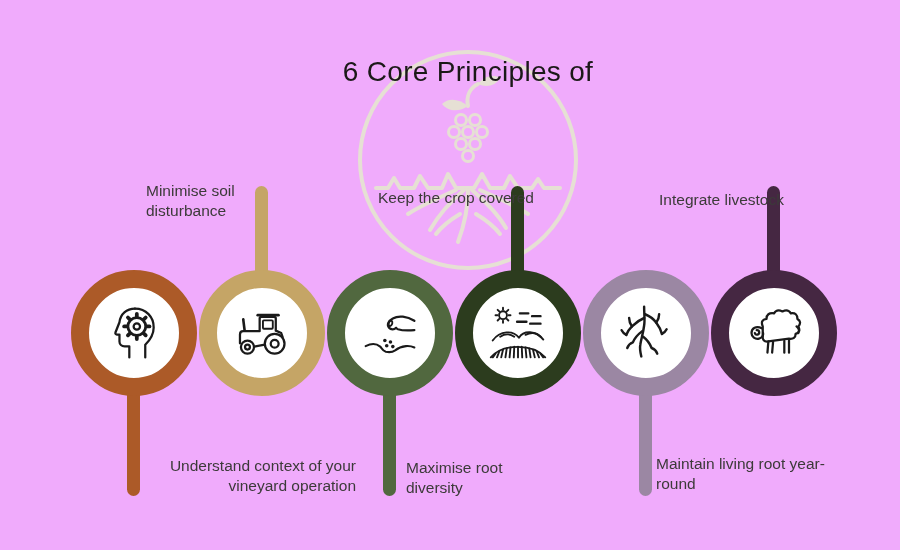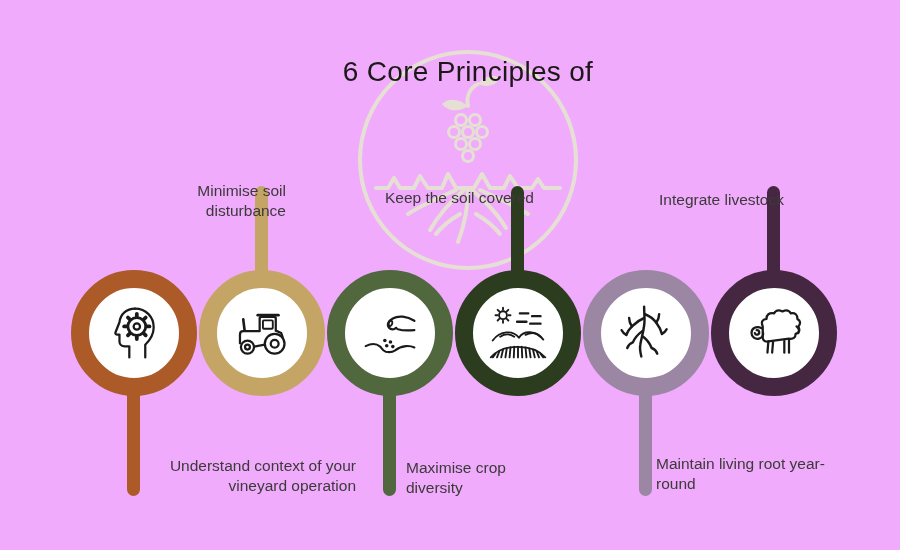--- a/index.html
+++ b/index.html
@@ -33,21 +33,21 @@
   }
   .ring.r1{left:71px;} .ring.r2{left:199px;} .ring.r3{left:327px;}
   .ring.r4{left:455px;} .ring.r5{left:583px;} .ring.r6{left:711px;}
   .ring svg{display:block;}
   
   .label{
     position:absolute;font-size:15.5px;line-height:1.32;color:#3c3a39;z-index:3;
     font-weight:400;
   }
   .lab1{left:156px;top:456px;width:200px;text-align:right;}
-  .lab2{right:650px;top:181px;width:140px;text-align:right;}
+  .lab2{right:650px;top:181px;width:140px;text-align:left;}
   .lab3{left:406px;top:458px;width:140px;text-align:left;}
   .lab4{right:402px;top:188px;white-space:nowrap;text-align:right;}
   .lab5{left:656px;top:454px;width:185px;text-align:left;}
   .lab6{right:152px;top:190px;white-space:nowrap;text-align:right;}
 </style>
 </head>
 <body>
 
 <div class="canvas">
 
@@ -168,18 +168,18 @@
       <path d="M20 25 q-3 -7 4 -8 q0 -7 8 -6 q3 -5 9 -2 q6 -3 9 2 q7 -1 7 6 q5 3 1 8 q3 6 -3 8 q0 6 -7 5 L26 41 q-7 1 -6 -7 Z"></path>
       <path d="M19 27 C13 24 8 27 8 32 C8 36 12 39 16 38 C19 37.2 20.8 34.8 20.3 32"></path>
       <path d="M13.5 29 a2.4 2.4 0 1 1 -2 3"></path>
       <path d="M26 41 L25 53 M31 41.5 L30 53 M43 40.5 L43 53 M48 39.5 L48 53"></path>
       <path d="M56 25 q4 3 2 7"></path>
     </svg>
   </div>
 
   <div class="label lab1">Understand context of your vineyard operation</div>
   <div class="label lab2">Minimise soil disturbance</div>
-  <div class="label lab3">Maximise crop diversity</div>
-  <div class="label lab4">Keep the soil covered</div>
+  <div class="label lab3">Maximise root diversity</div>
+  <div class="label lab4">Keep the crop covered</div>
   <div class="label lab6">Integrate livestock</div>
   <div class="label lab5">Maintain living root year-round</div>
 
 </div>
 
 </body></html>

